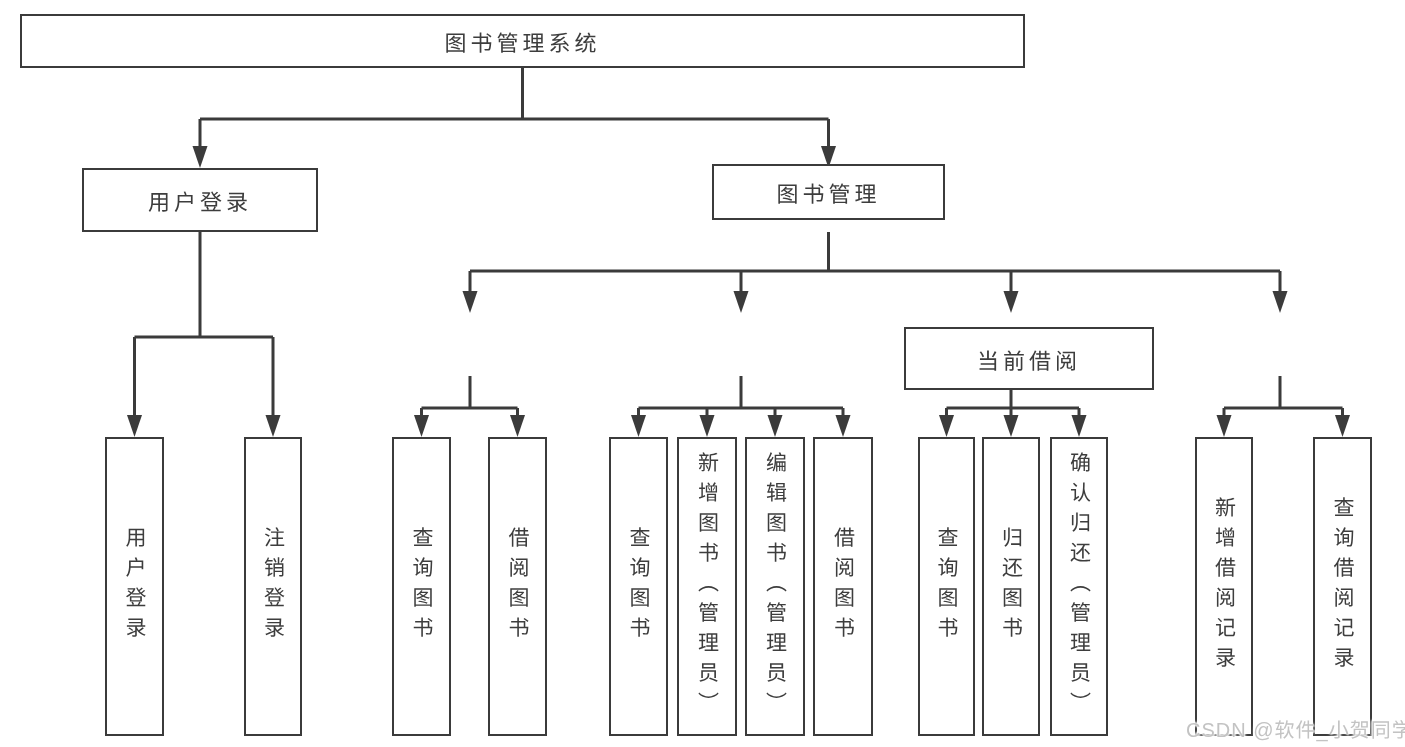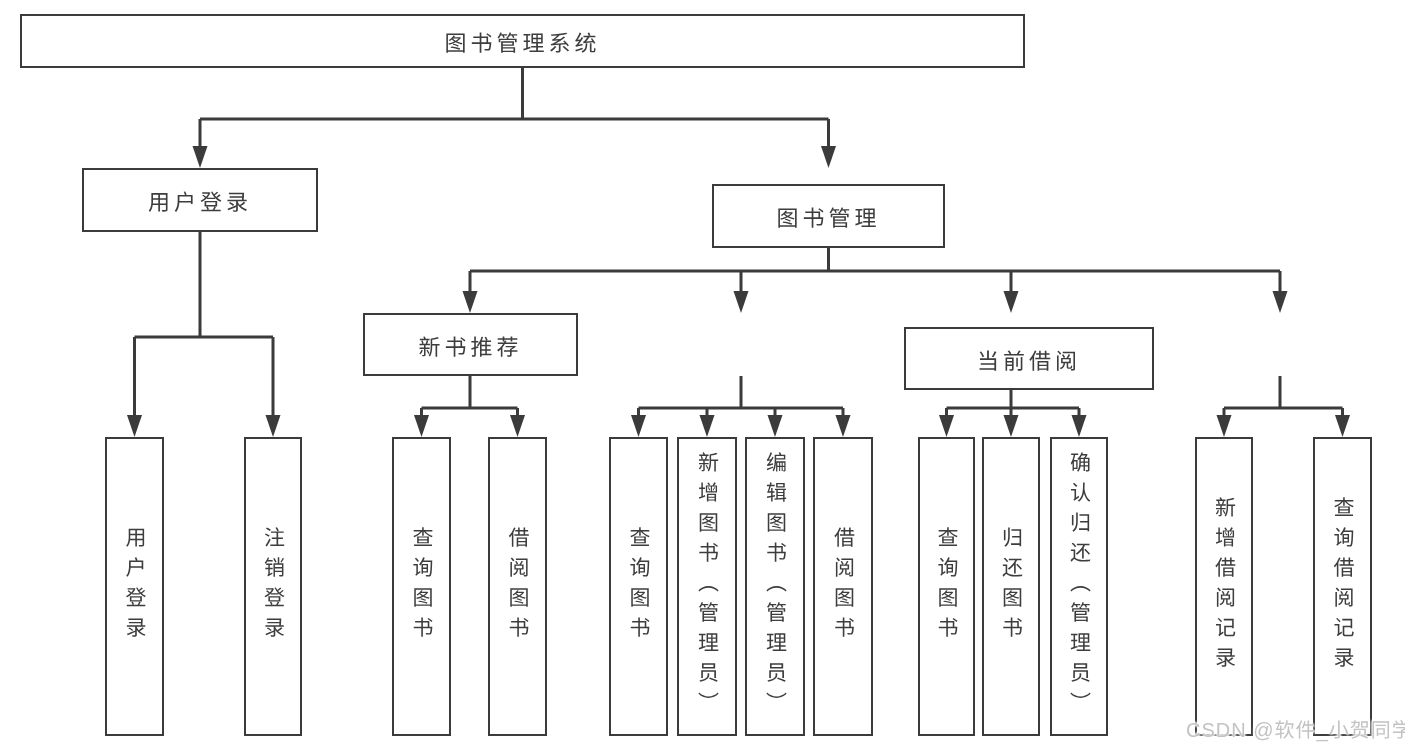--- a/index.html
+++ b/index.html
@@ -108,23 +108,22 @@
       <path d="M1003.5 415 L1018.5 415 L1011 437 Z"></path>
       <path d="M1071.5 415 L1086.5 415 L1079 437 Z"></path>
       <path d="M1216.5 415 L1231.5 415 L1224 437 Z"></path>
       <path d="M1335 415 L1350 415 L1342.5 437 Z"></path>
     </g>
   </svg>
 
   <div class="box hbox" style="left:20px;top:14px;width:1005px;height:54px">图书管理系统</div>
 
   <div class="box hbox" style="left:82px;top:168px;width:236px;height:64px">用户登录</div>
-  <div class="box hbox" style="left:712px;top:184px;width:233px;height:64px">图书管理</div>
+  <div class="box hbox" style="left:712px;top:164px;width:233px;height:56px">图书管理</div>
 
-  <div class="box hbox" style="left:363px;top:313px;width:215px;height:63px">新书推荐</div>
   <div class="box hbox" style="left:904px;top:327px;width:250px;height:63px">当前借阅</div>
 
   <div class="box vbox" style="left:105px;top:437px;width:59px;height:299px">用户登录</div>
   <div class="box vbox" style="left:244px;top:437px;width:58px;height:299px">注销登录</div>
 
   <div class="box vbox" style="left:392px;top:437px;width:59px;height:299px">查询图书</div>
   <div class="box vbox" style="left:488px;top:437px;width:59px;height:299px">借阅图书</div>
 
   <div class="box vbox" style="left:609px;top:437px;width:59px;height:299px">查询图书</div>
   <div class="box vbox" style="left:677px;top:437px;width:60px;height:299px">新增图书（管理员）</div>

